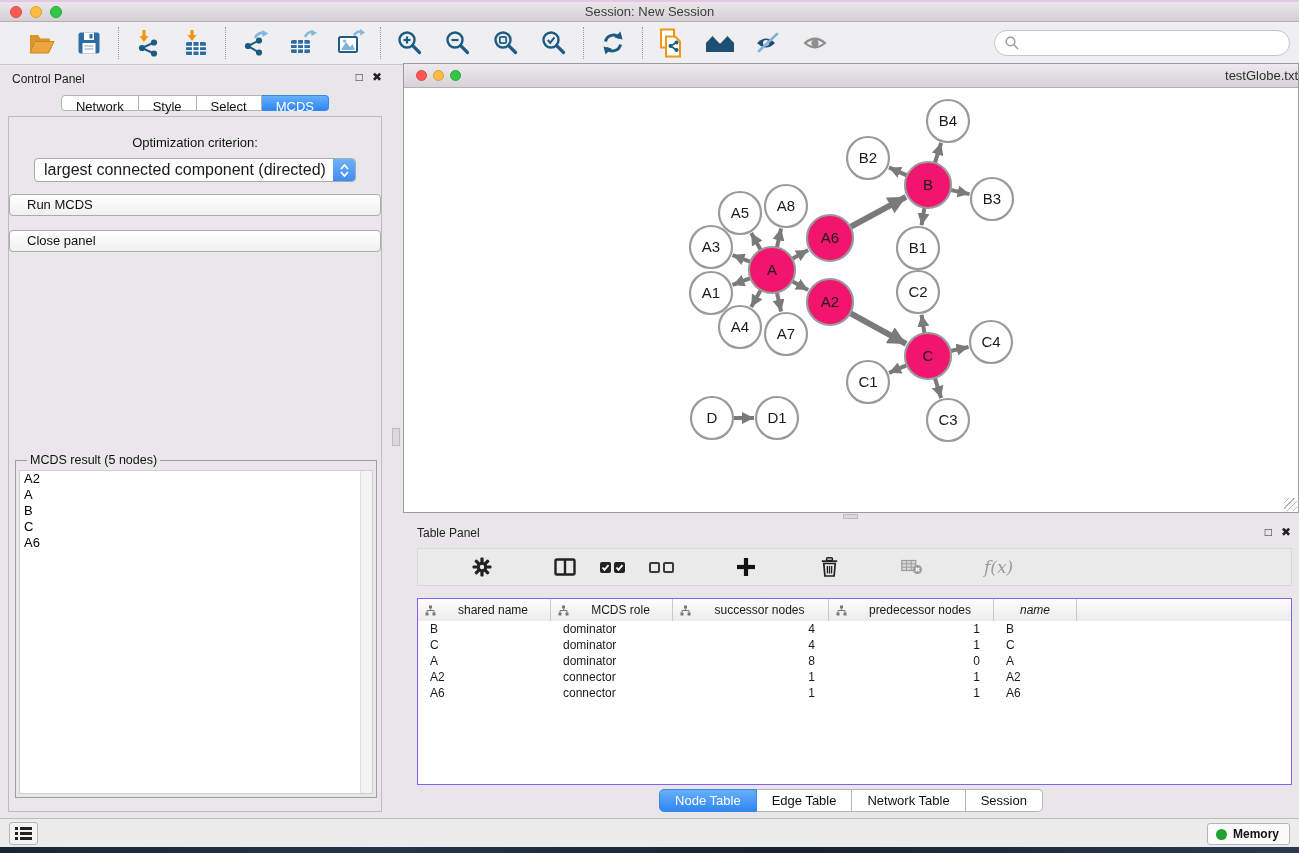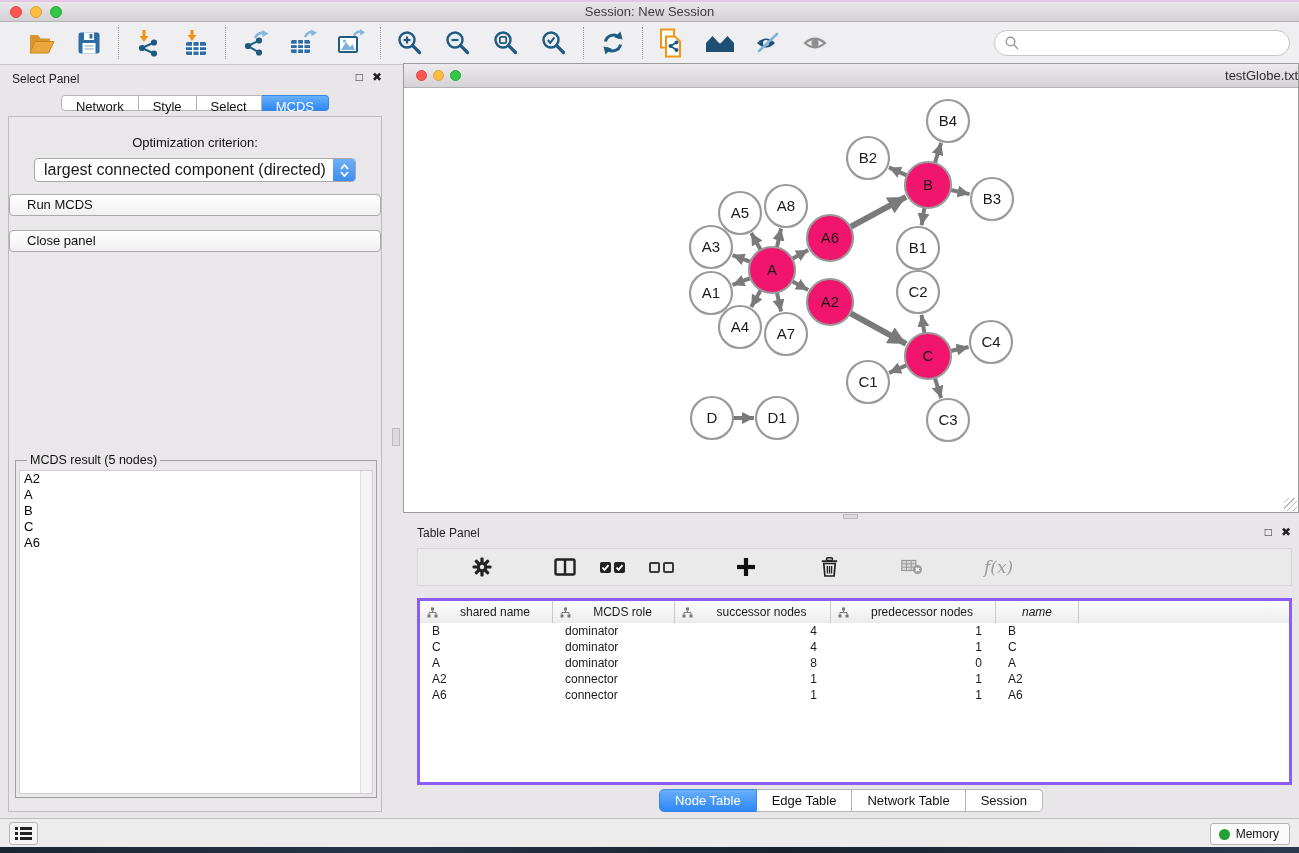--- a/index.html
+++ b/index.html
@@ -110,21 +110,21 @@
     display:flex; align-items:center; gap:24px; padding-left:16px;
   }
   .tpt-icon { display:flex; align-items:center; justify-content:center; min-width:22px; height:24px; cursor:default;margin-left:37px; }
   .cb-pair { display:flex; gap:3px; }
   .cb { width:11px; height:11px; border-radius:2px; display:flex; align-items:center; justify-content:center; }
   .cb.on { background:#222; }
   .cb.off { border:2px solid #3a3a3a; background:transparent; }
   .fx { font-family:"DejaVu Serif","Liberation Serif",serif; font-style:italic; font-size:17px; color:#9b9b9b; }
   #data-table {
     position:absolute; left:14px; top:78px; width:875px; height:187px;
-    background:#fff; border:3px solid #8b5cf6; overflow:hidden;
+    background:#fff; border:1px solid #8b5cf6; overflow:hidden;
   }
   #table-head { display:flex; height:22px; border-bottom:1px solid #b5b5b5; }
   .th {
     display:flex; align-items:center; height:22px;
     background:linear-gradient(#fdfdfd,#ececec); border-right:1px solid #c9c9c9;
     font-size:12px; color:#1a1a1a;
   }
   .th .hicon { margin-left:7px; flex:0 0 auto; }
   .th .hlabel { flex:1; text-align:center; padding:0 6px; white-space:nowrap; overflow:hidden; }
   .tr { display:flex; height:16px; line-height:16px; font-size:12px; }
@@ -145,21 +145,21 @@
     background:#ececec; border-top:1px solid #bdbdbd;
   }
   #list-button {
     position:absolute; left:9px; top:3px; width:29px; height:23px;
     background:#f4f4f4; border:1px solid #b5b5b5; border-radius:3px;
     display:flex; align-items:center; justify-content:center;
   }
   #memory-button {
     position:absolute; right:9px; top:4px; height:22px; padding:0 10px 0 8px;
     background:#fbfbfb; border:1px solid #b5b5b5; border-radius:3px;
-    display:flex; align-items:center; gap:6px; font-size:12px; color:#111;
+    display:flex; align-items:center; gap:6px; font-size:12px; color:#111;font-weight:bold;
   }
   #memory-dot { width:11px; height:11px; border-radius:50%; background:#23a033; }
   #desktop-strip { position:absolute; left:0; top:847px; width:1299px; height:6px;
     background:linear-gradient(90deg,#1b2633,#25344a 30%,#18222e 60%,#2a3950); }
 </style>
 </head>
 <body>
 
 <div id="app">
 
@@ -331,21 +331,21 @@
       <svg width="14" height="14" viewBox="0 0 14 14">
           <circle cx="5.5" cy="5.5" r="4.3" fill="none" stroke="#9a9a9a" stroke-width="1.5"></circle>
           <line x1="8.8" y1="8.8" x2="13" y2="13" stroke="#9a9a9a" stroke-width="1.5"></line>
         </svg>
       <input placeholder="" style="">
     </div>
   </div>
 
   <div id="control-panel">
     <div id="cp-header">
-      <span class="cp-title">Select Panel</span>
+      <span class="cp-title">Control Panel</span>
       <span class="panel-btns">
         <span>□</span>
         <span style="font-weight:bold">✖</span>
       </span>
     </div>
     <div id="cp-tabs">
         <div class="seg-tab">Network</div>
         <div class="seg-tab">Style</div>
         <div class="seg-tab">Select</div>
         <div class="seg-tab active">MCDS</div>

